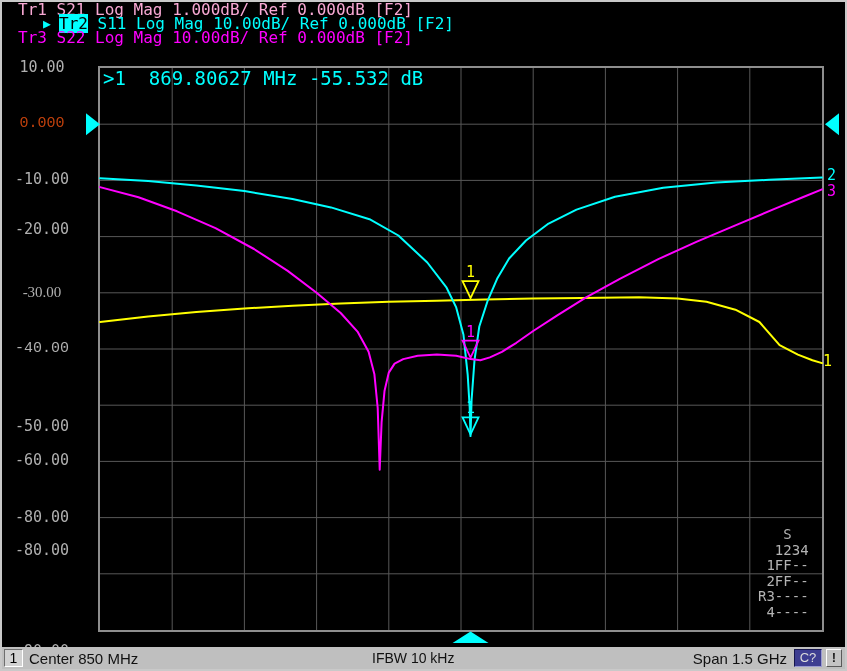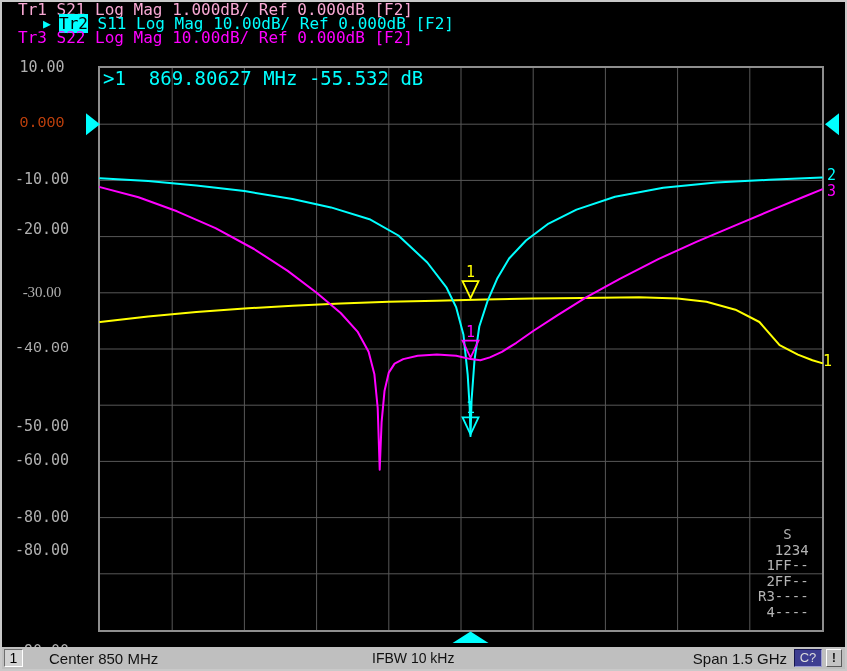--- a/index.html
+++ b/index.html
@@ -42,21 +42,21 @@
   
   .statusbar{
     position:absolute;left:2px;right:2px;bottom:2px;height:22px;z-index:20;
     background:#bfbfbf;font-family:"Liberation Sans",sans-serif;color:#111;
   }
   .chbox{
     position:absolute;left:2px;top:2px;width:17px;height:16px;
     background:#d2d2d2;border:1px solid;border-color:#6e6e6e #ffffff #ffffff #6e6e6e;
     font-size:14px;line-height:16px;text-align:center;color:#000;
   }
-  .sb-center{position:absolute;left:27px;top:3px;font-size:15px;margin-left:20px;}
+  .sb-center{position:absolute;left:27px;top:3px;font-size:15px;}
   .sb-ifbw{position:absolute;left:370px;top:3px;font-size:14px;}
   .sb-span{position:absolute;right:58px;top:3px;font-size:15px;margin-left:38px;}
   .sb-cal{
     position:absolute;right:23px;top:2px;width:26px;height:16px;
     background:#3d3d91;color:#dcdcdc;font-size:13px;line-height:16px;
     text-align:center;border:1px solid;border-color:#15154d #9a9ad1 #9a9ad1 #15154d;
   }
   .sb-alert{
     position:absolute;right:3px;top:2px;width:14px;height:16px;
     background:#c4c4c4;color:#222;font-size:13px;font-weight:bold;line-height:16px;

